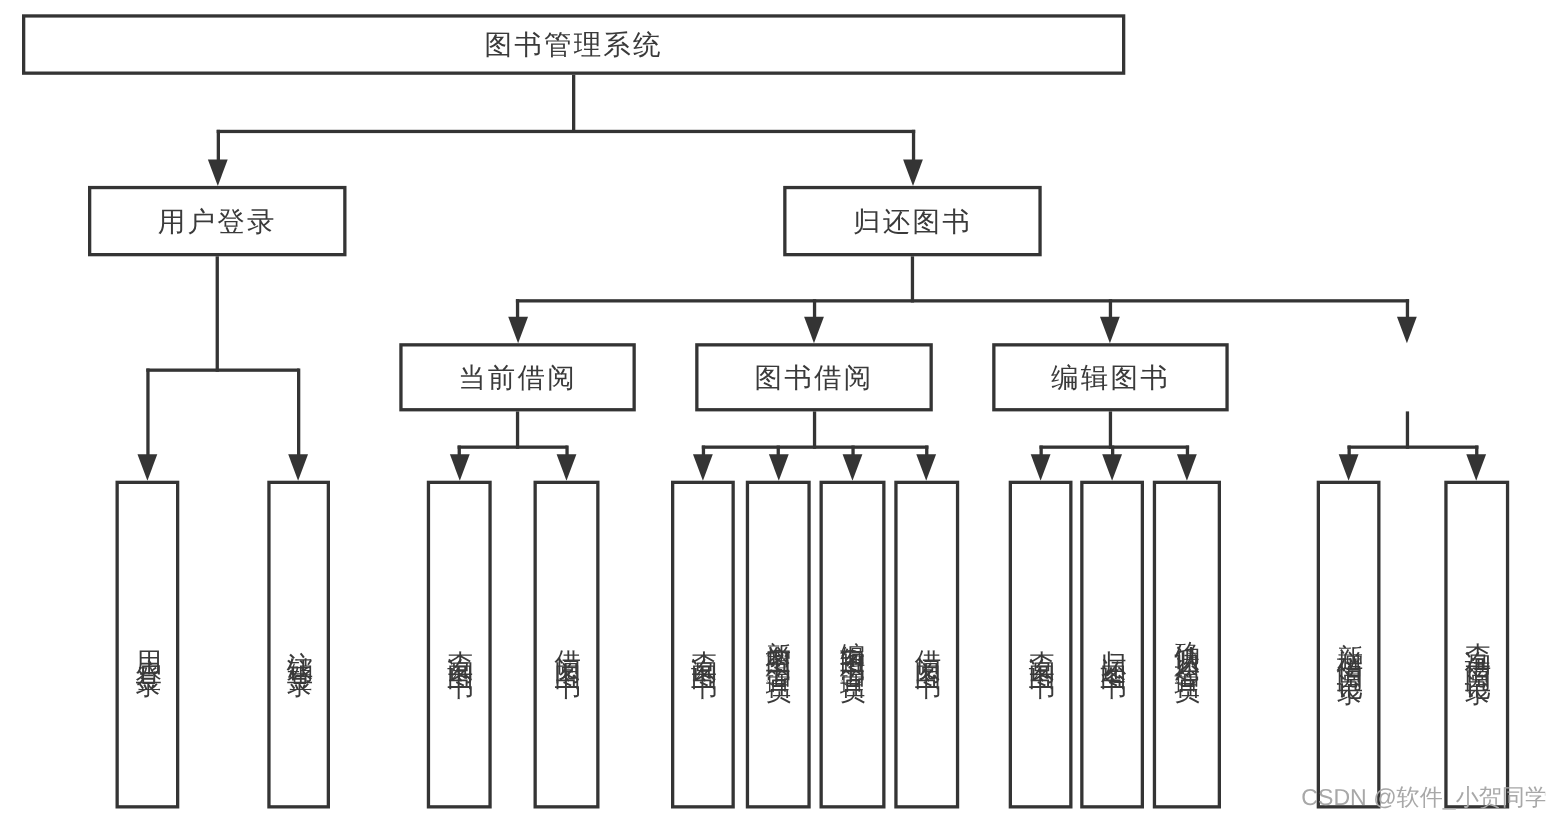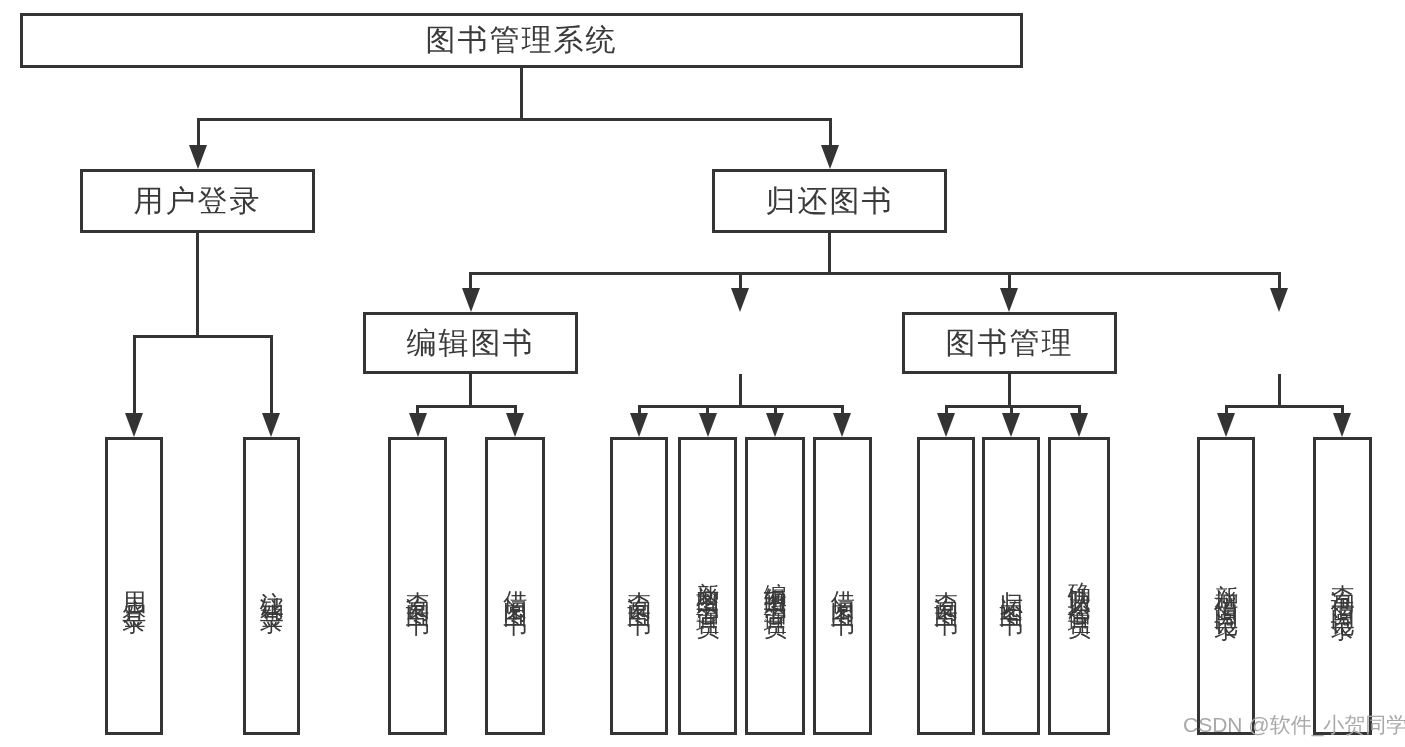--- a/index.html
+++ b/index.html
@@ -15,21 +15,21 @@
     position: absolute;
     box-sizing: border-box;
     border: 3px solid #343434;
     background: #ffffff;
     display: flex;
     align-items: center;
     justify-content: center;
     color: #3a3a3a;
   }
   .box.h span {
-    font-size: 30px;
+    font-size: 25px;
     letter-spacing: 2px;
     white-space: nowrap;
   }
   .box.v span {
     writing-mode: vertical-rl;
     text-orientation: mixed;
     font-size: 24px;
     letter-spacing: 7px;
     line-height: 1.1;
   }
@@ -96,24 +96,27 @@
   <div class="vl" style="left:469px;top:272px;height:18px"></div>
   <div class="ar" style="left:462px;top:288px"></div>
   <div class="vl" style="left:739px;top:272px;height:18px"></div>
   <div class="ar" style="left:731px;top:288px"></div>
   <div class="vl" style="left:1008px;top:272px;height:18px"></div>
   <div class="ar" style="left:1000px;top:288px"></div>
   <div class="vl" style="left:1278px;top:272px;height:18px"></div>
   <div class="ar" style="left:1270px;top:288px"></div>
 
   <div class="box h" style="left:363px;top:312px;width:215px;height:62px">
-    <span>编辑图书</span>
+    <span>当前借阅</span>
+  </div>
+  <div class="box h" style="left:632px;top:312px;width:216px;height:62px">
+    <span>图书借阅</span>
   </div>
   <div class="box h" style="left:902px;top:312px;width:215px;height:62px">
-    <span>图书管理</span>
+    <span>编辑图书</span>
   </div>
 
   <div class="vl" style="left:469px;top:374px;height:34px"></div>
   <div class="hl" style="left:416px;top:405px;width:100px"></div>
   <div class="vl" style="left:416px;top:405px;height:12px"></div>
   <div class="ar" style="left:409px;top:413px"></div>
   <div class="vl" style="left:514px;top:405px;height:12px"></div>
   <div class="ar" style="left:506px;top:413px"></div>
 
   <div class="vl" style="left:739px;top:374px;height:34px"></div>

